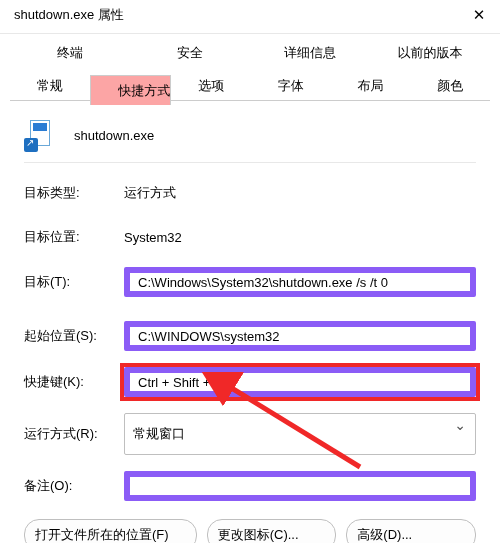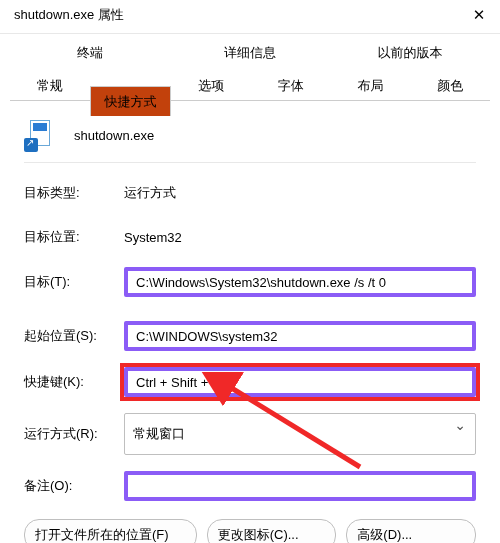--- a/index.html
+++ b/index.html
@@ -37,23 +37,24 @@
     font-size: 13px;
     color: #000;
     cursor: default;
     text-align: center;
     flex: 1;
   }
   .tab.active {
     border-left: 1px solid #ccc;
     border-right: 1px solid #ccc;
     border-top: 1px solid #ccc;
-    background: #c2410c;
-    position: relative;
-    top: 15px;
+    background: #fca5a5;
+    position: relative;
+    top: 4px;
+    text-align: right;
   }
   .tabs-sep {
     border-bottom: 1px solid #ccc;
     margin: 0 10px;
     position: relative;
     top: -1px;
     z-index: -1;
   }
   .content {
     padding: 16px 24px 0 24px;
@@ -106,21 +107,21 @@
   }
   .form-label {
     width: 100px;
     font-size: 13px;
     color: #000;
     flex-shrink: 0;
   }
   .form-static { font-size: 13px; }
   .form-input {
     flex: 1;
-    border: 4px solid #8b5cf6;
+    border: 6px solid #8b5cf6;
     padding: 5px 8px;
     font-size: 13px;
     font-family: inherit;
     height: 30px;
     border-radius: 2px;
     background: #fff;
   }
   .form-select {
     flex: 1;
     border: 1px solid #bfbfbf;
@@ -182,20 +183,21 @@
 </head>
 <body>
 
 <div class="titlebar">
   <span class="titlebar-text">shutdown.exe 属性</span>
   <span class="close-icon">✕</span>
 </div>
 
 <div class="tabs-row">
   <div class="tab">终端</div>
+  <div class="tab">安全</div>
   <div class="tab">详细信息</div>
   <div class="tab">以前的版本</div>
 </div>
 <div class="tabs-row">
   <div class="tab">常规</div>
   <div class="tab active">快捷方式</div>
   <div class="tab">选项</div>
   <div class="tab">字体</div>
   <div class="tab">布局</div>
   <div class="tab">颜色</div>

